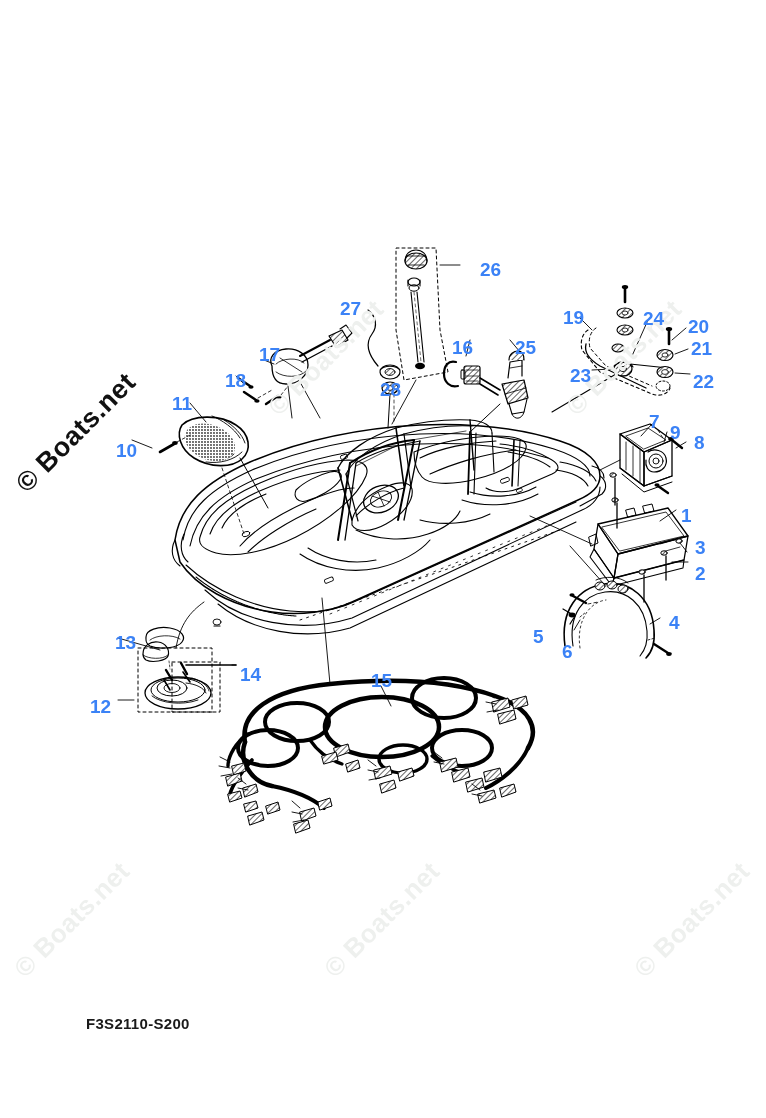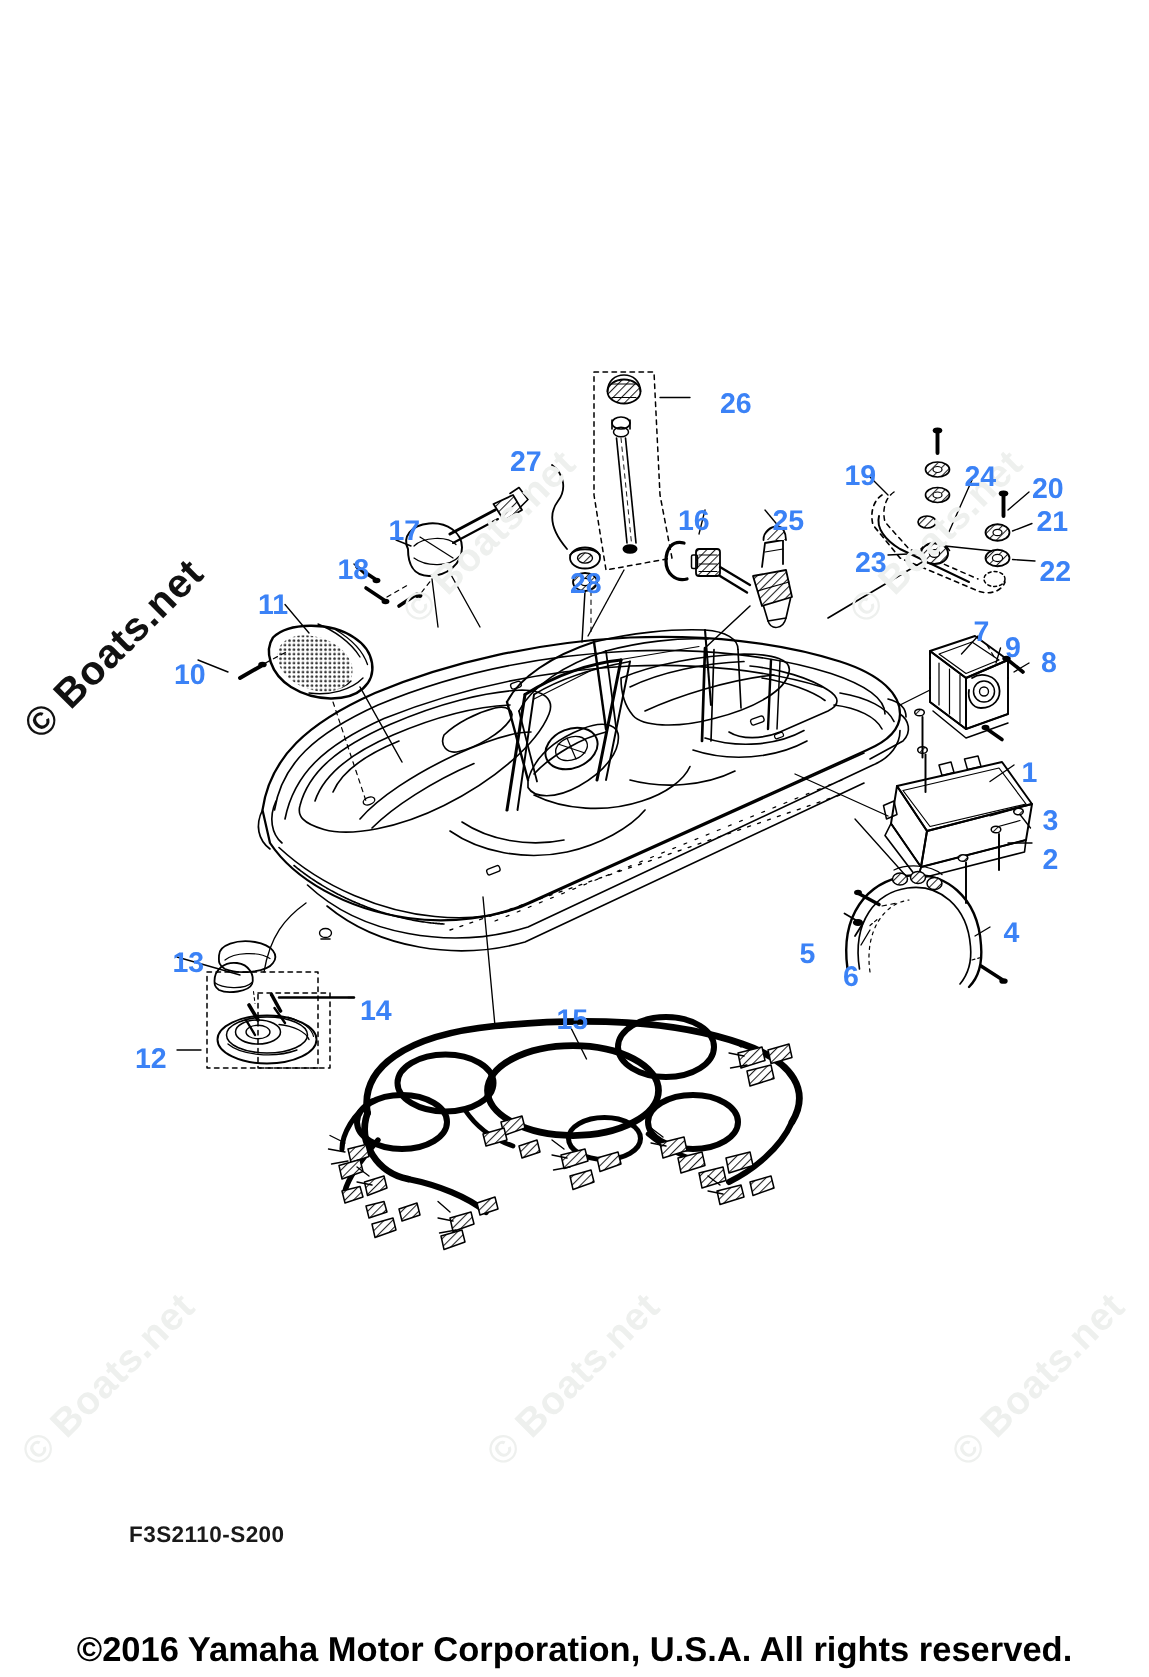--- a/index.html
+++ b/index.html
@@ -641,15 +641,14 @@
   <div class="callout" style="left:693px; top:372px;">22</div>
   <div class="callout" style="left:570px; top:366px;">23</div>
   <div class="callout" style="left:643px; top:309px;">24</div>
   <div class="callout" style="left:515px; top:338px;">25</div>
   <div class="callout" style="left:480px; top:260px;">26</div>
   <div class="callout" style="left:340px; top:299px;">27</div>
   <div class="callout" style="left:346px; top:380px;margin-left:34px;">28</div>
 
   <div id="partnumber">F3S2110-S200</div>
 
-  <div id="copyright">©2016 Yamaha Motor Corporation, U.S.A. All rights reserved.</div>
 
 </div>
 
 </body></html>

